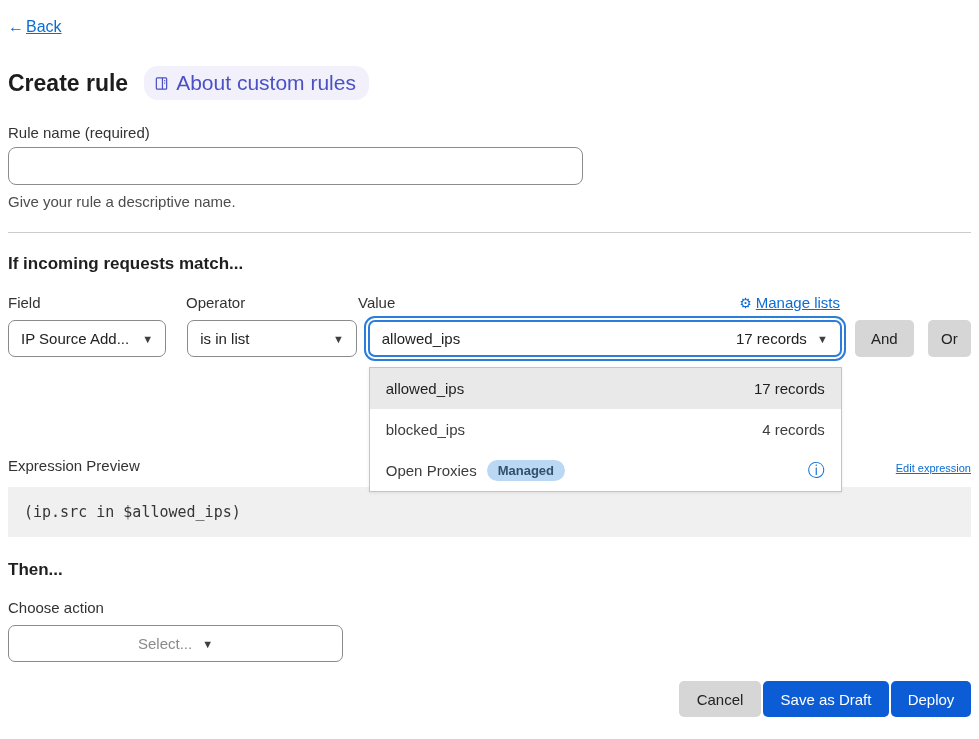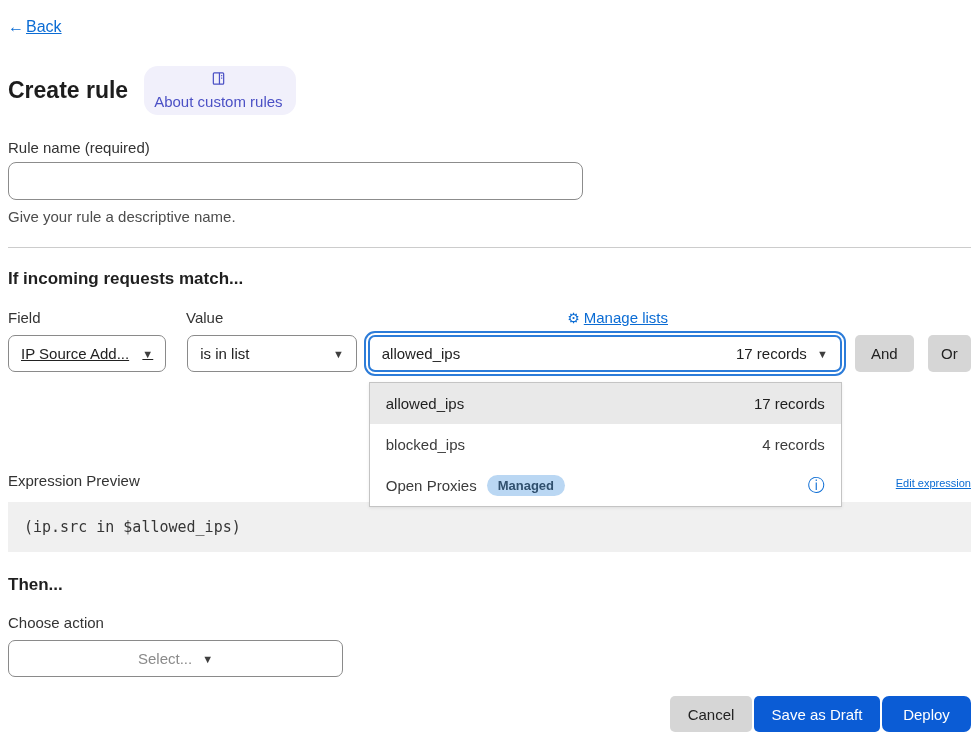--- a/index.html
+++ b/index.html
@@ -13,21 +13,21 @@
 
   
   .back-row { height:20px; }
   .back-link { color:#0b6cd4; font-size:16px; text-decoration:none; cursor:pointer; display:inline-flex; align-items:center; gap:2px; }
   .back-link .bk-txt { text-decoration:underline; }
 
   
   .heading-row { margin-top:28px; display:flex; align-items:center; gap:16px; }
   .page-title { font-size:23px; font-weight:bold; color:#1d1d1d; }
   .about-badge { display:inline-flex; align-items:center; gap:7px; background:#f1f0fb; color:#4b50c5;
-    border-radius:14px; padding:5px 13px 5px 10px; font-size:15px; cursor:pointer;flex-direction:column; }
+    border-radius:14px; padding:5px 13px 5px 10px; font-size:21px; cursor:pointer; }
   .about-badge svg { display:block; }
 
   
   .field-label { margin-top:24px; font-size:15px; color:#333; }
   .rule-name-input { margin-top:6px; width:575px; height:38px; border:1px solid #8c8c8c; border-radius:8px;
     font-size:15px; padding:0 12px; outline:none; font-family:"Liberation Sans",sans-serif; color:#222; display:block; }
   .helper-text { margin-top:8px; font-size:15px; color:#4d4d4d; }
 
   .divider { margin-top:22px; border:none; border-top:1px solid #ccc; height:0; }
 
@@ -40,21 +40,21 @@
   .lbl-value-wrap { width:482px; display:flex; justify-content:space-between; align-items:flex-end; }
   .manage-lists { color:#0b6cd4; font-size:15px; display:inline-flex; align-items:center; gap:4px; cursor:pointer; }
   .manage-lists .gear { font-size:14px; text-decoration:none; }
   .manage-lists .ml-txt { text-decoration:underline; }
 
   
   .cond-row { margin-top:9px; display:flex; align-items:center; }
   .fake-select { height:37px; border:1px solid #8a8a8a; border-radius:7px; background:#fff;
     display:flex; align-items:center; justify-content:space-between; padding:0 12px; font-size:15px; color:#222; cursor:pointer; }
   .chev { color:#3f3f3f; font-size:11px; margin-left:10px; }
-  .sel-field { width:167px; margin-right:21px;text-decoration:underline; }
+  .sel-field { width:167px; margin-right:21px; }
   .sel-operator { width:179px; margin-right:7px; }
   .value-wrap { width:482px; position:relative; }
   .sel-value { width:474px; height:37px; margin:0 4px; border:2px solid #2c7cd9; outline:2px solid #2c7cd9; outline-offset:2px;
     border-radius:7px; background:#fff; display:flex; align-items:center; justify-content:space-between; padding:0 12px;
     font-size:15px; color:#222; cursor:pointer; }
   .sel-value .right-meta { display:flex; align-items:center; color:#222; }
   .btn-gray { background:#d6d6d6; color:#222; border:none; border-radius:5px; height:37px; font-size:15px;
     font-family:"Liberation Sans",sans-serif; cursor:pointer; }
   .btn-and { width:63px; margin-left:9px; }
   .btn-or { width:46px; margin-left:14px; }
@@ -81,21 +81,21 @@
   .action-label { margin-top:19px; font-size:15px; color:#333; }
   .sel-action { margin-top:9px; width:335px;justify-content:center; }
   .sel-action .placeholder { color:#8a8a8a; }
 
   
   .footer-row { margin-top:19px; display:flex; justify-content:flex-end; gap:2px; }
   .btn { height:36px; border:none; border-radius:5px; font-size:15px; font-family:"Liberation Sans",sans-serif; cursor:pointer; }
   .btn-cancel { background:#d6d6d6; color:#222; width:82px; }
   .btn-primary { background:#0b5cd5; color:#fff; }
   .btn-save { width:126px; }
-  .btn-deploy { width:89px;border-radius:7px; }
+  .btn-deploy { width:80px; }
 </style>
 </head>
 <body>
 
 <div class="page">
 
   <div class="back-row">
     <a class="back-link">
       <span>←</span>
         <span class="bk-txt">Back</span>
@@ -118,20 +118,21 @@
   <div class="field-label">Rule name (required)</div>
   <input class="rule-name-input" type="text" value="" style="">
   <div class="helper-text">Give your rule a descriptive name.</div>
 
   <hr class="divider">
 
   <div class="section-heading">If incoming requests match...</div>
 
   <div class="cond-labels">
     <div class="lbl-field">Field</div>
+    <div class="lbl-operator">Operator</div>
     <div class="lbl-value-wrap">
       <span>Value</span>
       <a class="manage-lists">
         <span class="gear">⚙</span>
         <span class="ml-txt">Manage lists</span>
       </a>
     </div>
   </div>
 
   <div class="cond-row">

